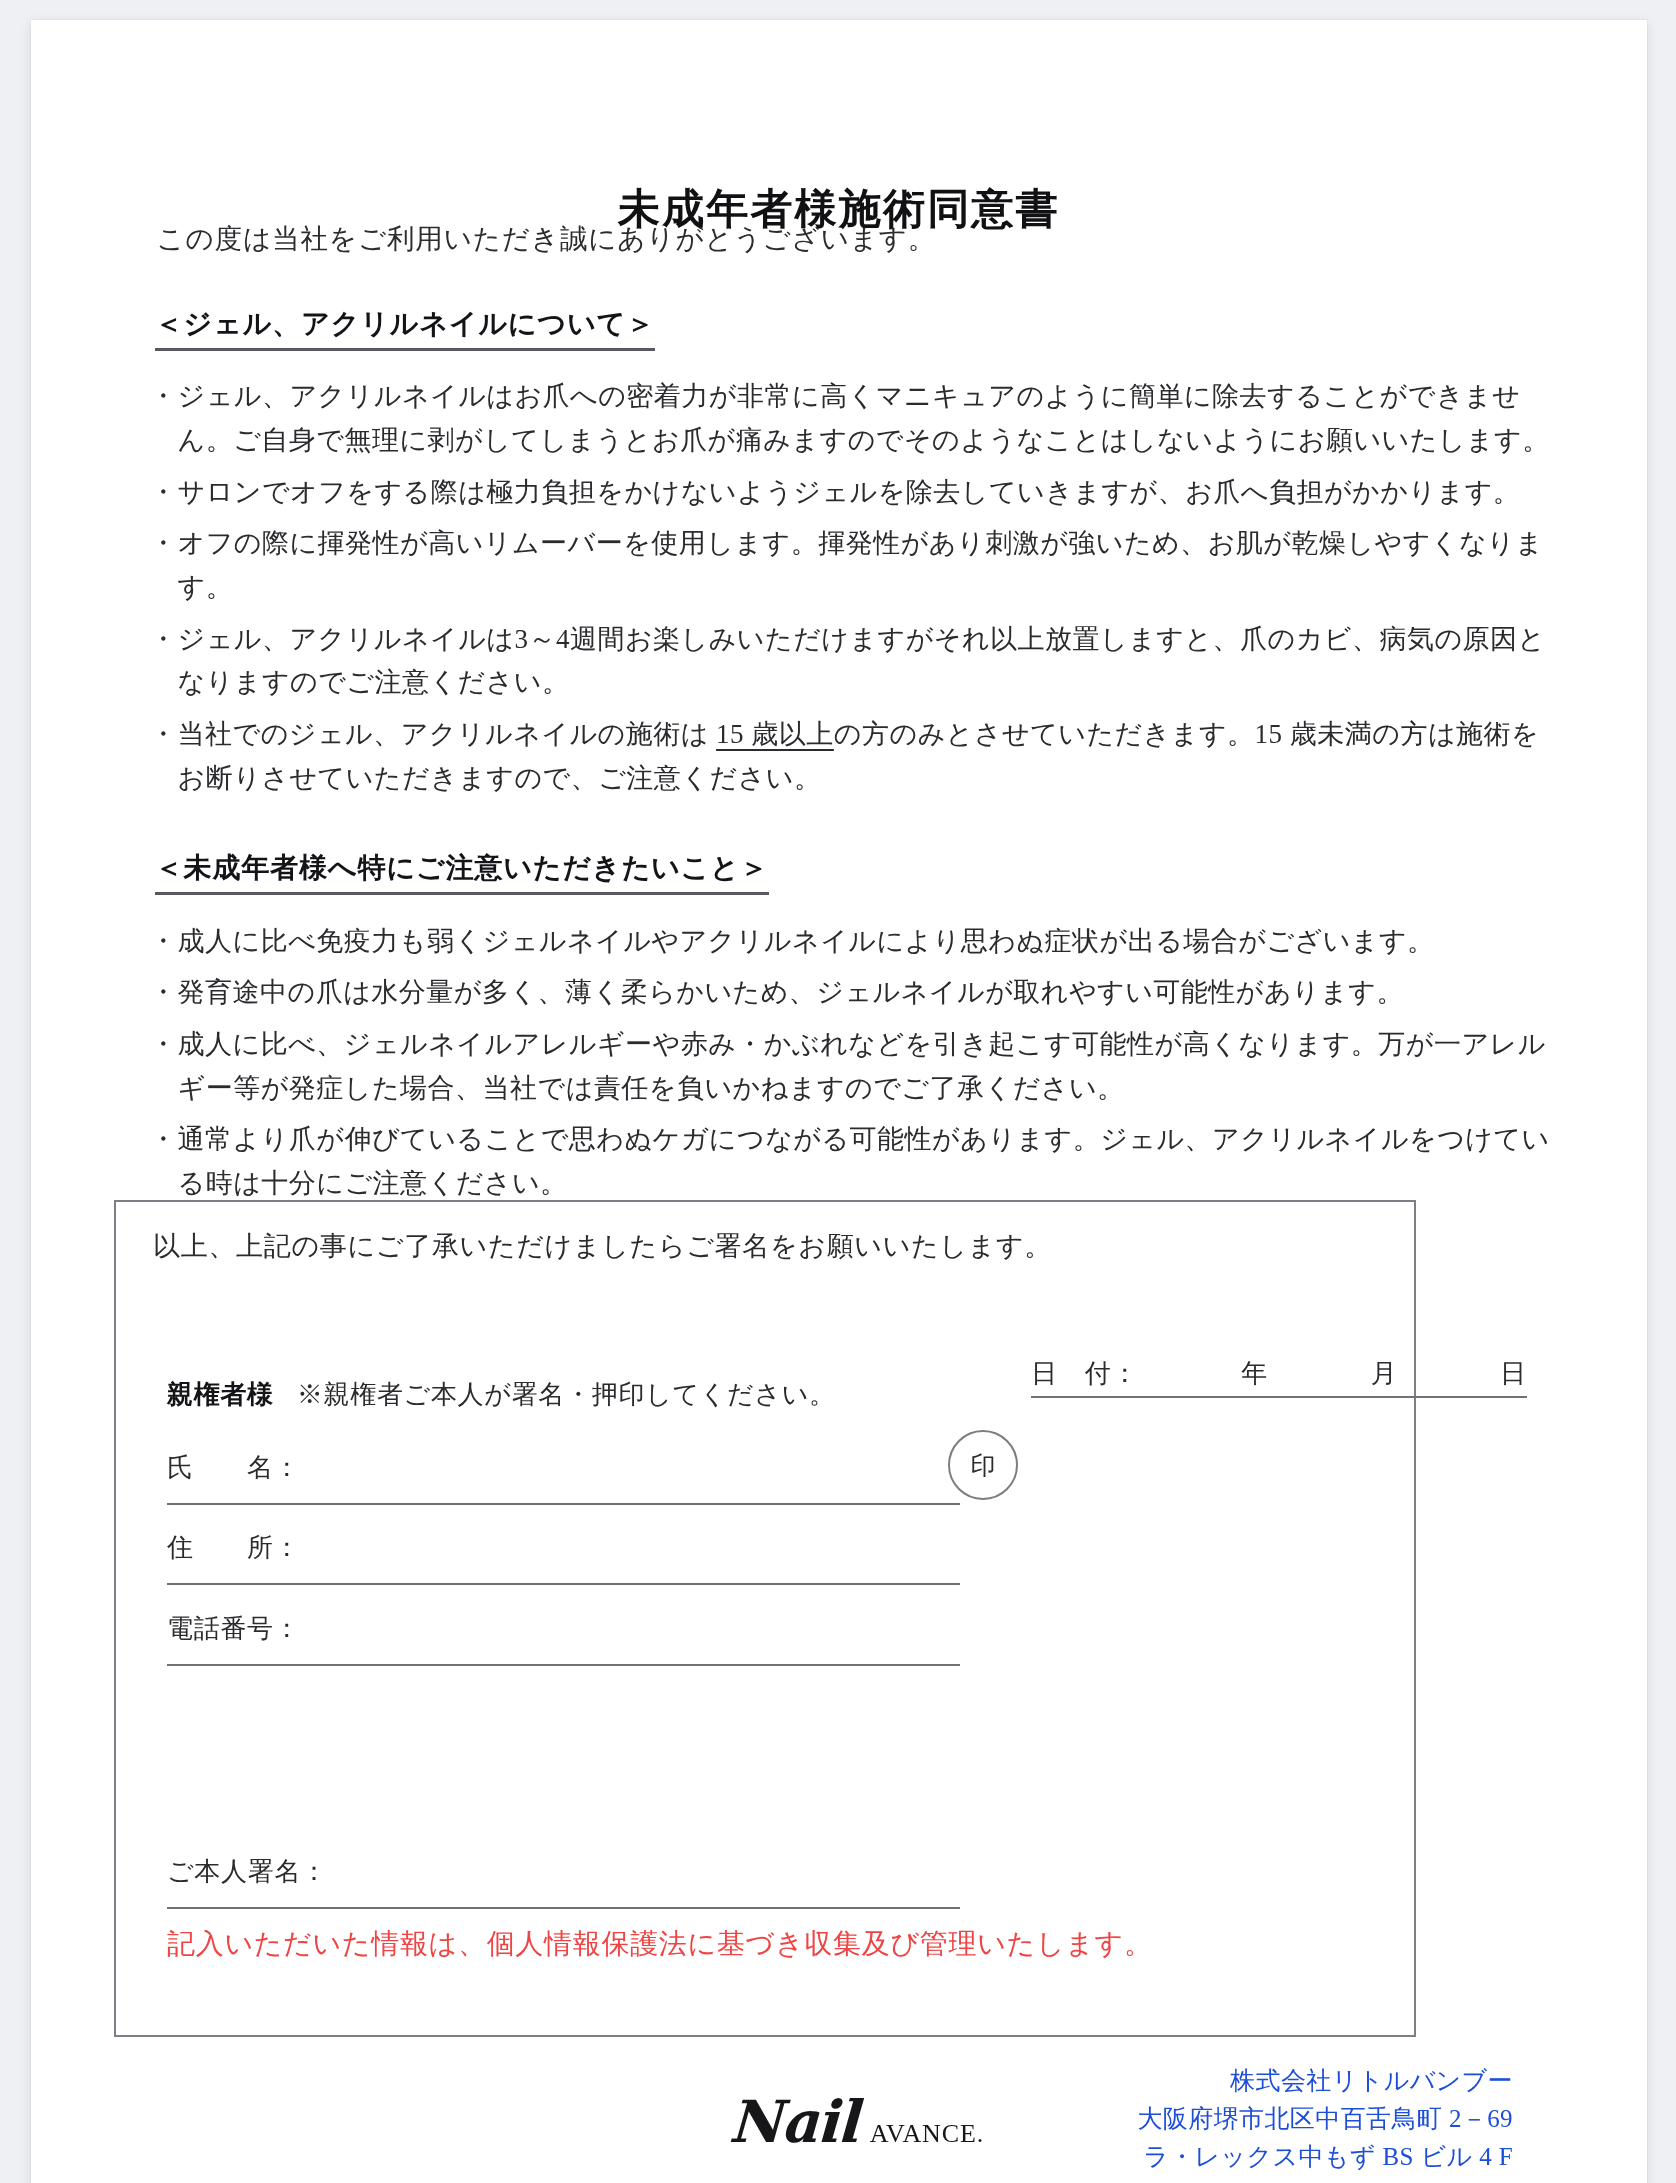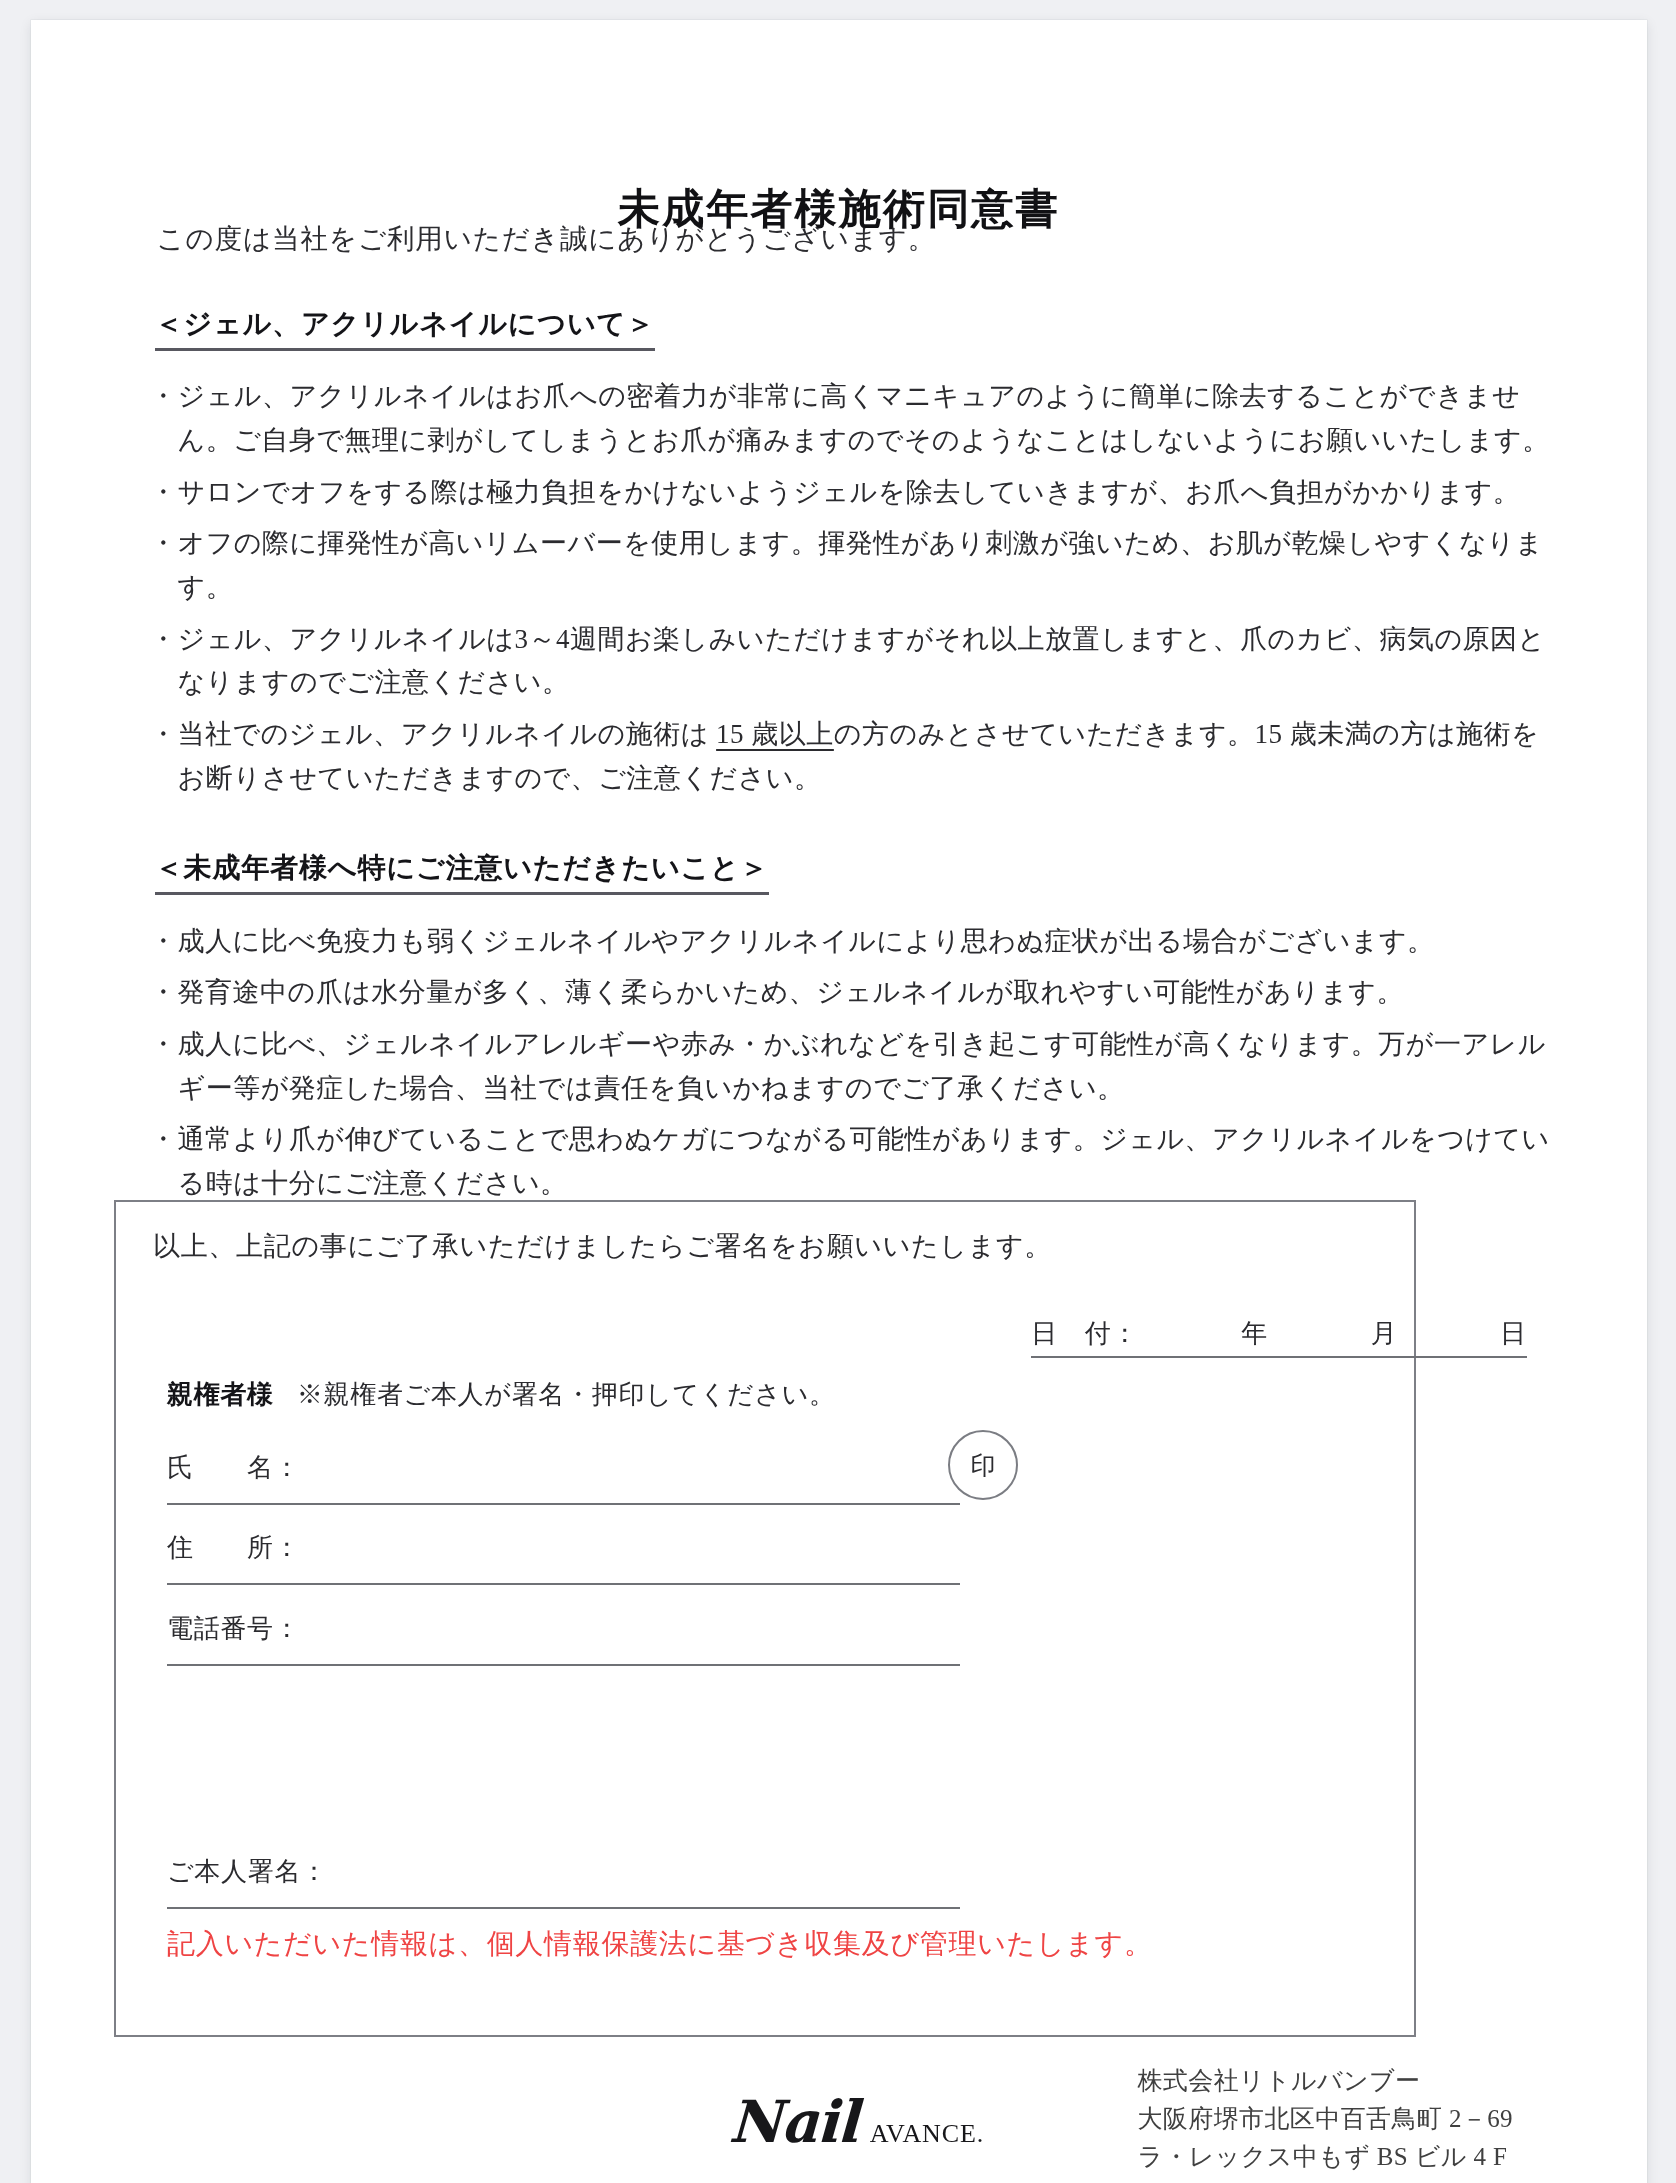--- a/index.html
+++ b/index.html
@@ -129,21 +129,21 @@
     top: 114px;
     width: 496px;
     border-bottom: 2.2px solid #6f7176;
     padding-bottom: 5.2px;
     font-size: 26px;
     letter-spacing: 0.9px;
     color: #2b2b2f;
     display: flex;
     align-items: flex-end;
   }
-  .date-row .dlabel { white-space: pre; }
+  .date-row .dlabel { white-space: pre; margin-top: 40px; }
   .date-row .spacer { flex: 1 1 auto; }
   .date-row .unit { white-space: pre; }
 
   .guardian-row {
     position: absolute;
     left: 51px;
     top: 175px;
     font-size: 26px;
     letter-spacing: 0.7px;
     color: #2b2b2f;
@@ -202,25 +202,25 @@
     position: absolute;
     left: 83px;
     top: 2035px;
     width: 1451px;
     height: 157px;
   }
   .company-block {
     position: absolute;
     right: 52px;
     top: 7px;
-    text-align: left;
+    text-align: right;
     font-size: 25px;
     line-height: 1.52;
     letter-spacing: 0.4px;
-    color: #404040;
+    color: #1d4ed8;
   }
   .logo-block {
     position: absolute;
     left: 620px;
     top: 38px;
     display: flex;
     align-items: baseline;
     color: #17171a;
   }
   .logo-script {

